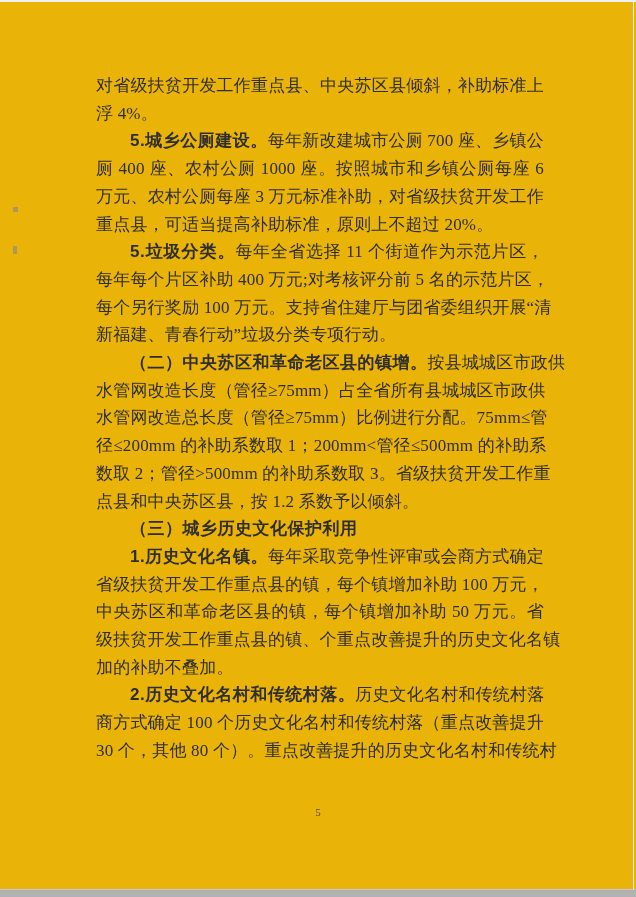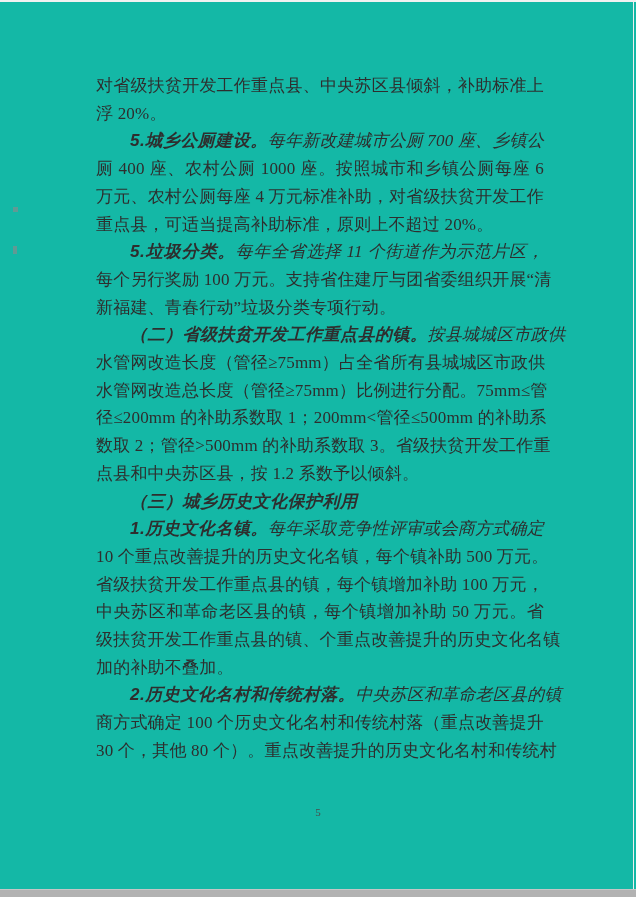--- a/index.html
+++ b/index.html
@@ -1,20 +1,20 @@
 <!DOCTYPE html>
 <html><head>
 <meta charset="utf-8">
 <style>
   html, body { margin: 0; padding: 0; background: #ffffff; }
   .page {
     position: relative;
     width: 636px;
     height: 897px;
-    background: #14b8a6;
+    background: #eab308;
     overflow: hidden;
     font-family: "Liberation Serif", "DejaVu Serif", serif;
   }
   .top-edge {
     position: absolute; left: 0; top: 0; width: 100%; height: 2px;
     background: #f1f1f1;
   }
   .right-edge {
     position: absolute; right: 2px; top: 0; bottom: 8px; width: 1px;
     background: #efefef;
@@ -31,21 +31,21 @@
     line-height: 27.7px;
     color: #2e2e2e;
     letter-spacing: 0.2px;
   }
   .line { white-space: nowrap; }
   .line.justify {
     text-align: justify;
     text-align-last: justify;
     text-justify: inter-character;
   }
-  .line.indent { text-indent: 34px; font-style: italic; }
+  .line.indent { text-indent: 34px; }
   .seg.bold {
     font-weight: 700;
     font-family: "Liberation Sans", "DejaVu Sans", sans-serif;
     letter-spacing: 0.5px;
   }
   .page-num {
     position: absolute;
     left: 0; top: 806px; width: 100%;
     text-align: center;
     font-size: 11px;
@@ -57,42 +57,42 @@
 </style>
 </head>
 <body>
 
 <div class="page">
   <div class="top-edge"></div>
   <div class="right-edge"></div>
 
   <div class="doc-body">
       <div class="line justify"><span class="seg">对省级扶贫开发工作重点县、中央苏区县倾斜，补助标准上</span></div>
-      <div class="line"><span class="seg">浮 20%。</span></div>
+      <div class="line"><span class="seg">浮 4%。</span></div>
       <div class="line justify indent"><span class="seg bold">5.城乡公厕建设。</span><span class="seg">每年新改建城市公厕 700 座、乡镇公</span></div>
       <div class="line justify"><span class="seg">厕 400 座、农村公厕 1000 座。按照城市和乡镇公厕每座 6</span></div>
-      <div class="line justify"><span class="seg">万元、农村公厕每座 4 万元标准补助，对省级扶贫开发工作</span></div>
+      <div class="line justify"><span class="seg">万元、农村公厕每座 3 万元标准补助，对省级扶贫开发工作</span></div>
       <div class="line"><span class="seg">重点县，可适当提高补助标准，原则上不超过 20%。</span></div>
       <div class="line justify indent"><span class="seg bold">5.垃圾分类。</span><span class="seg">每年全省选择 11 个街道作为示范片区，</span></div>
+      <div class="line justify"><span class="seg">每年每个片区补助 400 万元;对考核评分前 5 名的示范片区，</span></div>
       <div class="line justify"><span class="seg">每个另行奖励 100 万元。支持省住建厅与团省委组织开展“清</span></div>
       <div class="line"><span class="seg">新福建、青春行动”垃圾分类专项行动。</span></div>
-      <div class="line justify indent"><span class="seg bold">（二）省级扶贫开发工作重点县的镇。</span><span class="seg">按县城城区市政供</span></div>
+      <div class="line justify indent"><span class="seg bold">（二）中央苏区和革命老区县的镇增。</span><span class="seg">按县城城区市政供</span></div>
       <div class="line justify"><span class="seg">水管网改造长度（管径≥75mm）占全省所有县城城区市政供</span></div>
       <div class="line justify"><span class="seg">水管网改造总长度（管径≥75mm）比例进行分配。75mm≤管</span></div>
       <div class="line justify"><span class="seg">径≤200mm 的补助系数取 1；200mm&lt;管径≤500mm 的补助系</span></div>
       <div class="line justify"><span class="seg">数取 2；管径&gt;500mm 的补助系数取 3。省级扶贫开发工作重</span></div>
       <div class="line"><span class="seg">点县和中央苏区县，按 1.2 系数予以倾斜。</span></div>
       <div class="line indent"><span class="seg bold">（三）城乡历史文化保护利用</span></div>
       <div class="line justify indent"><span class="seg bold">1.历史文化名镇。</span><span class="seg">每年采取竞争性评审或会商方式确定</span></div>
-      <div class="line justify"><span class="seg">10 个重点改善提升的历史文化名镇，每个镇补助 500 万元。</span></div>
       <div class="line justify"><span class="seg">省级扶贫开发工作重点县的镇，每个镇增加补助 100 万元，</span></div>
       <div class="line justify"><span class="seg">中央苏区和革命老区县的镇，每个镇增加补助 50 万元。省</span></div>
       <div class="line justify"><span class="seg">级扶贫开发工作重点县的镇、个重点改善提升的历史文化名镇</span></div>
       <div class="line"><span class="seg">加的补助不叠加。</span></div>
-      <div class="line justify indent"><span class="seg bold">2.历史文化名村和传统村落。</span><span class="seg">中央苏区和革命老区县的镇</span></div>
+      <div class="line justify indent"><span class="seg bold">2.历史文化名村和传统村落。</span><span class="seg">历史文化名村和传统村落</span></div>
       <div class="line justify"><span class="seg">商方式确定 100 个历史文化名村和传统村落（重点改善提升</span></div>
       <div class="line justify"><span class="seg">30 个，其他 80 个）。重点改善提升的历史文化名村和传统村</span></div>
     </div>
 
   <div class="speck speck-1"></div>
   <div class="speck speck-2"></div>
 
   <div class="page-num">5</div>
 
   <div class="bottom-edge"></div>

